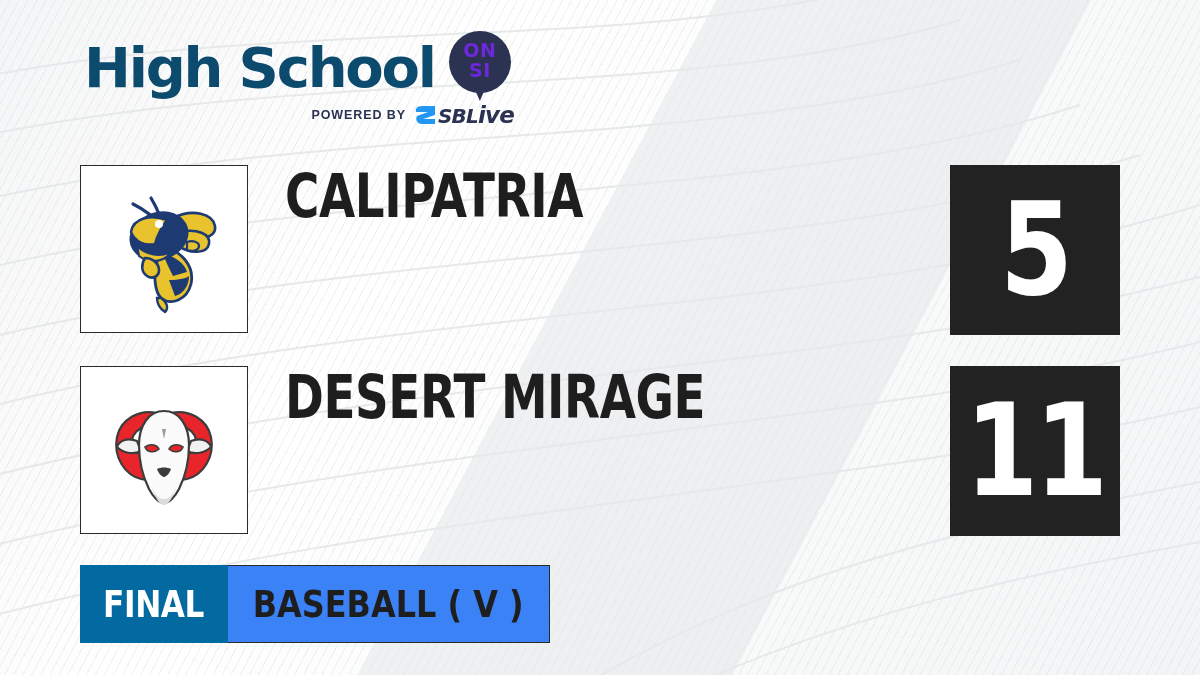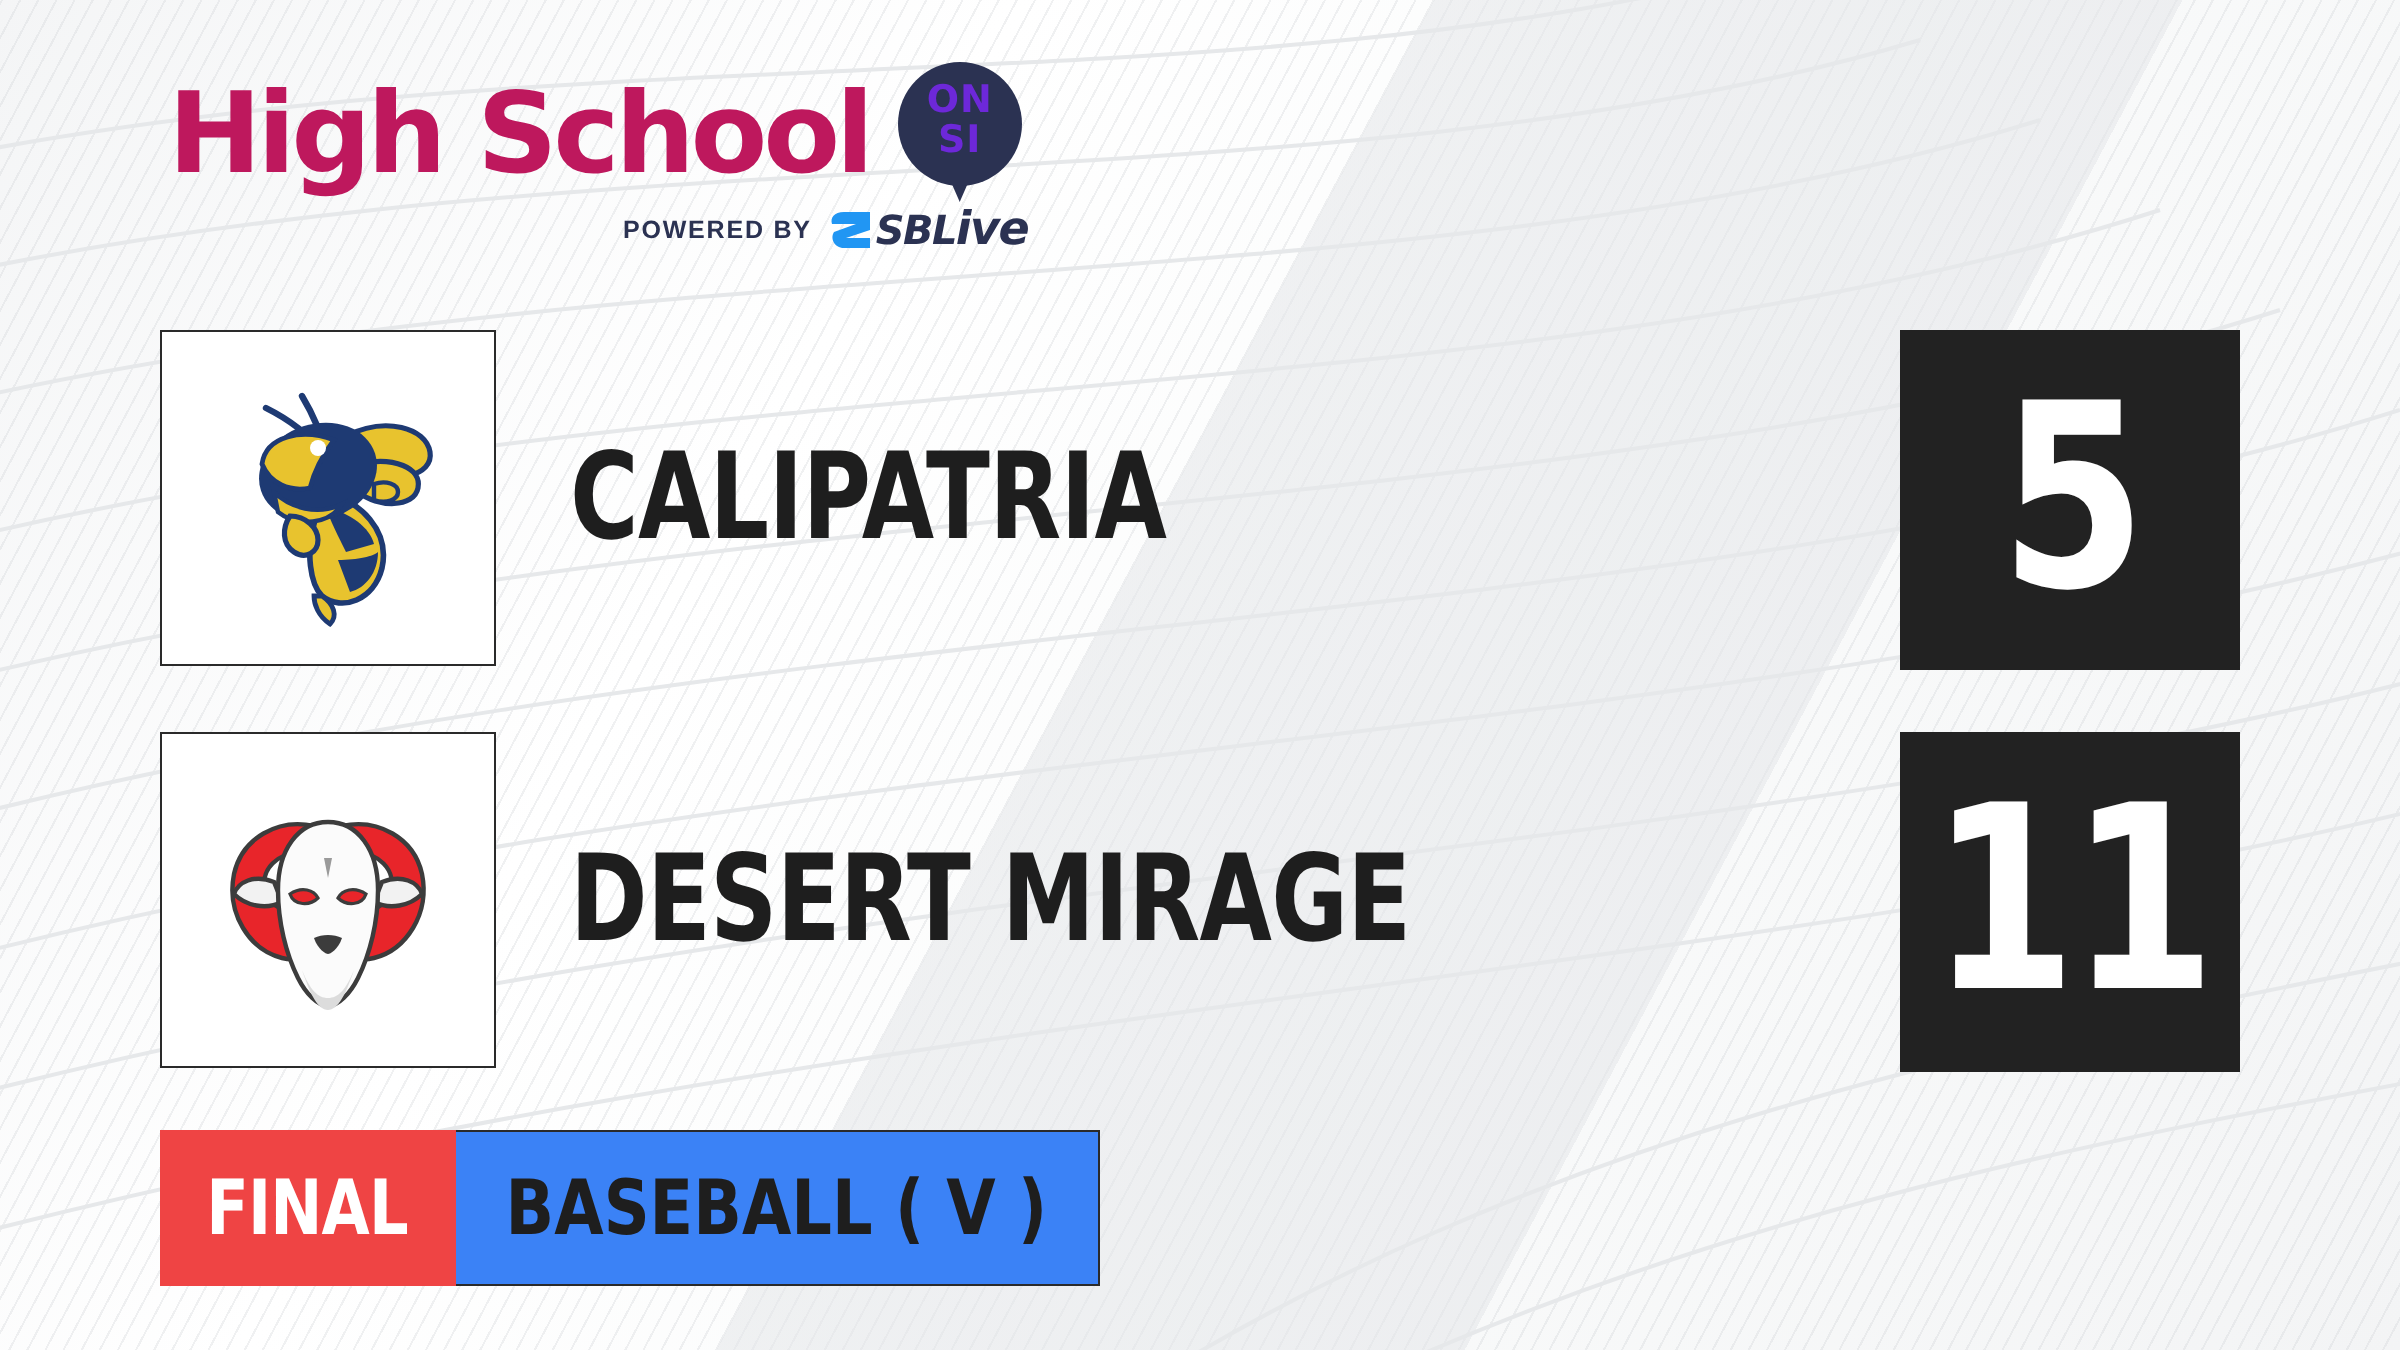--- a/index.html
+++ b/index.html
@@ -68,21 +68,21 @@
     display: flex;
     align-items: center;
     height: 64px;
   }
   .brand-wordmark {
     font-family: "DejaVu Sans", sans-serif;
     font-weight: bold;
     font-size: 56px;
     line-height: 56px;
     letter-spacing: -2.2px;
-    color: #be185d;
+    color: #0c4a6e;
     white-space: nowrap;
   }
   .brand-pin {
     position: relative;
     margin-left: 14px;
     width: 62px;
     height: 74px;
   }
   .pin-body {
     position: absolute;
@@ -176,21 +176,21 @@
     justify-content: center;
   }
   .logo-box svg { display: block; }
 
   .team-text {
     position: absolute;
     left: 205px;
     top: 0;
     height: 168px;
     display: flex;
-    flex-direction: column;
+    flex-direction: row;
     justify-content: center;
   }
   .team-name {
     font-family: "DejaVu Sans", sans-serif;
     font-weight: bold;
     font-size: 60px;
     line-height: 62px;
     color: #1e1e1e;
     letter-spacing: -0.5px;
     transform: scaleX(0.78);
@@ -241,21 +241,21 @@
   #status-bar {
     position: absolute;
     left: 80px;
     top: 565px;
     height: 78px;
     display: flex;
     align-items: stretch;
   }
   .status-final {
     width: 148px;
-    background: #ef4444;
+    background: #0369a1;
     display: flex;
     align-items: center;
     justify-content: center;
   }
   .status-final-label {
     color: #ffffff;
     font-family: "DejaVu Sans", sans-serif;
     font-weight: bold;
     font-size: 38px;
     line-height: 40px;

